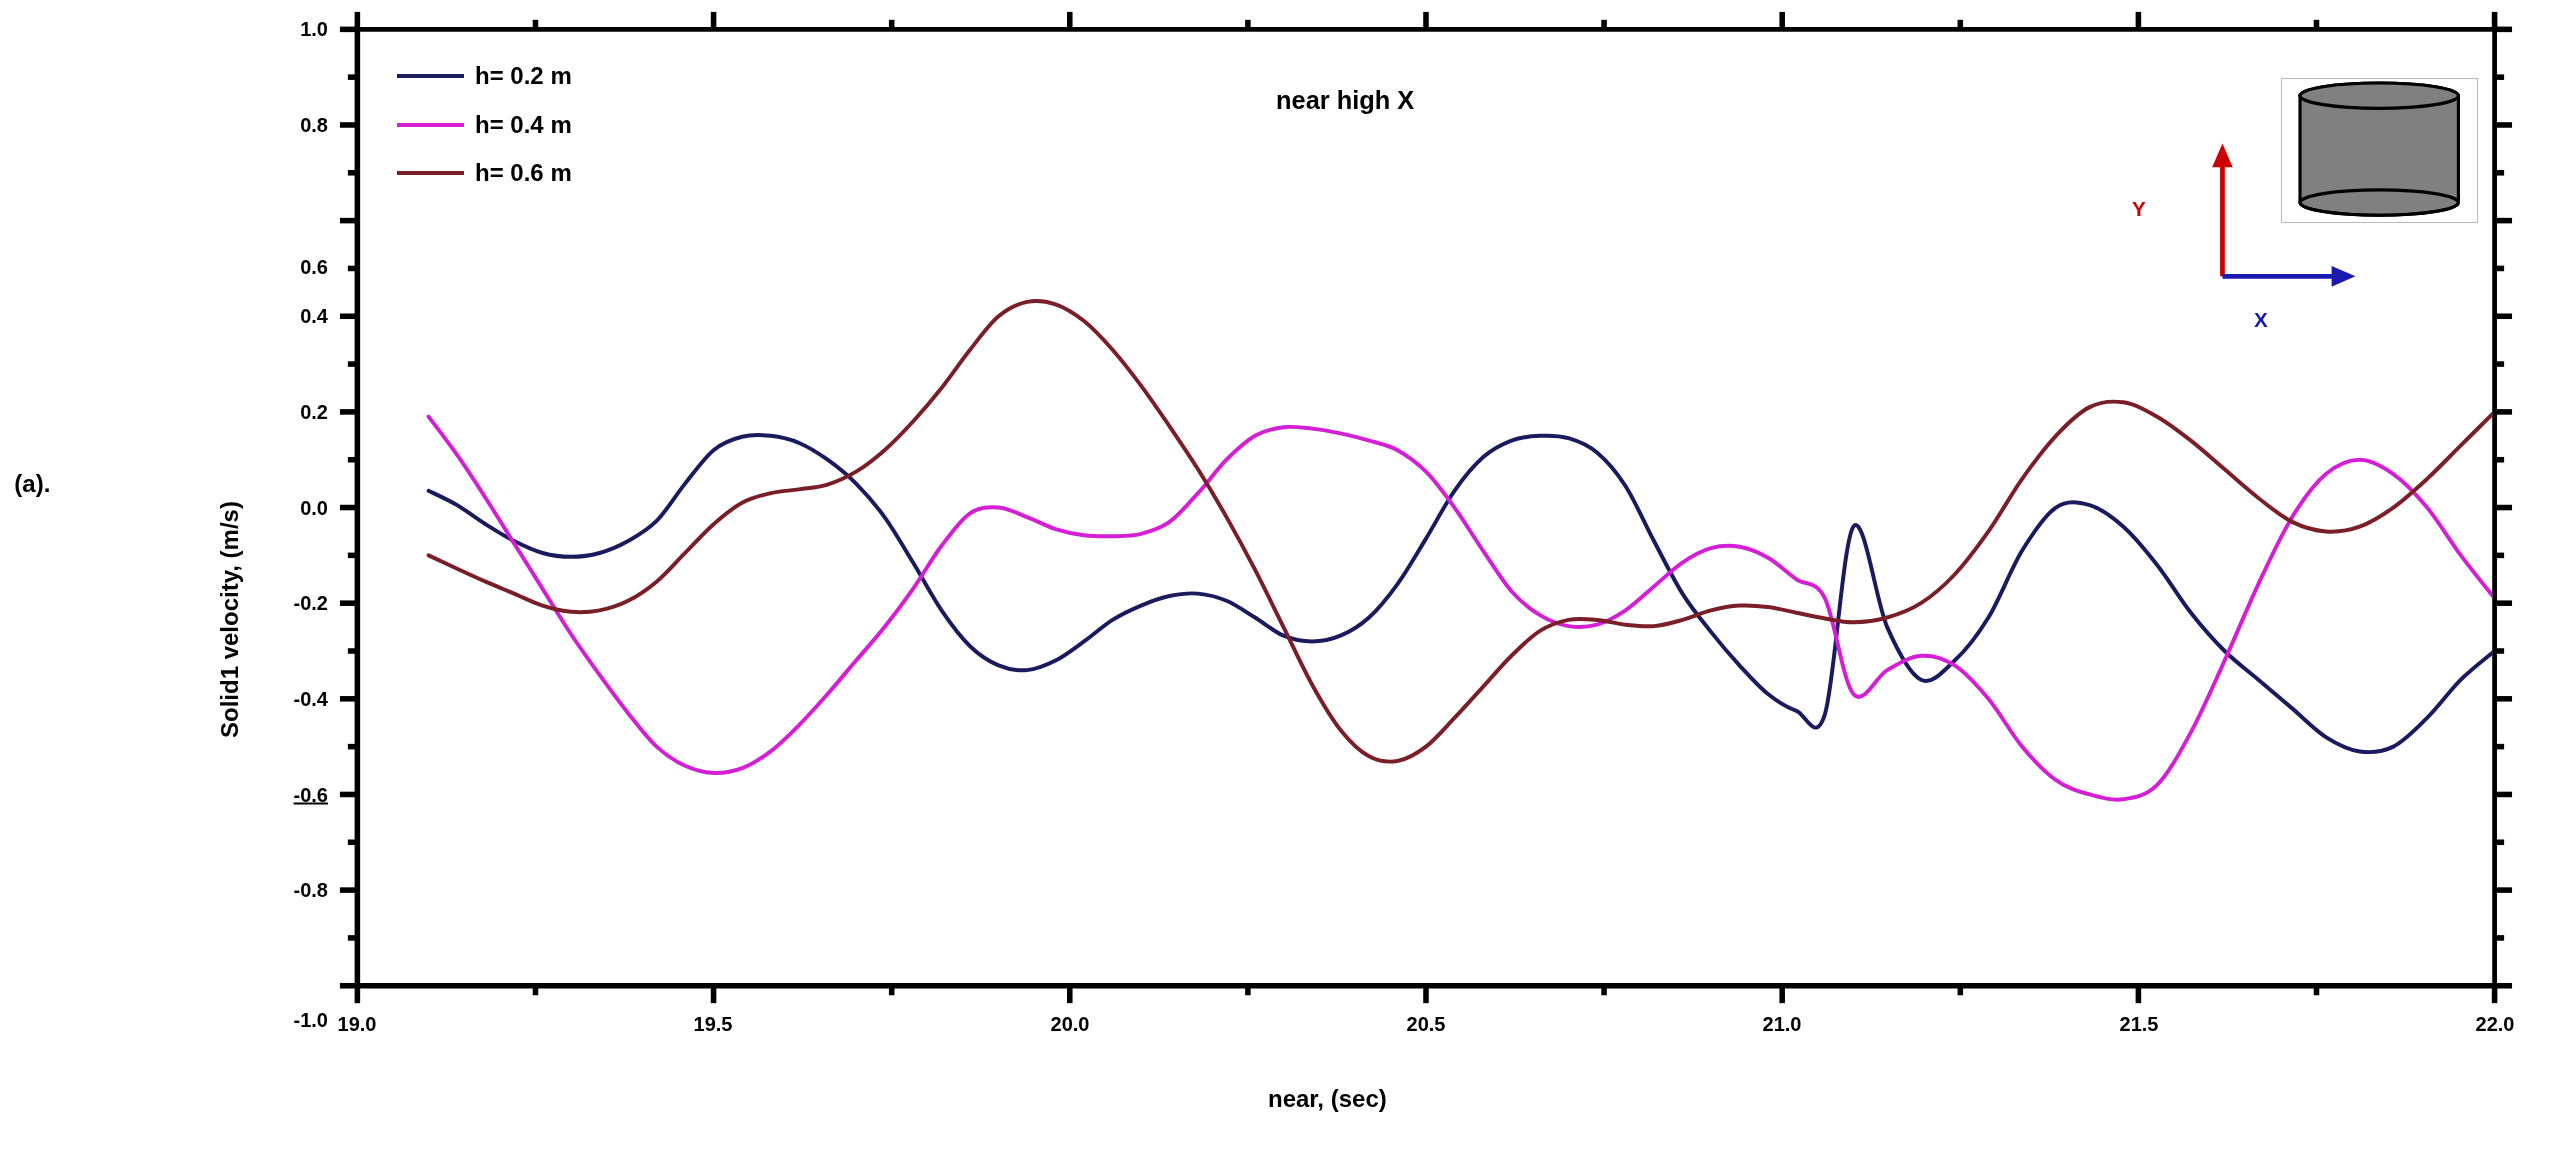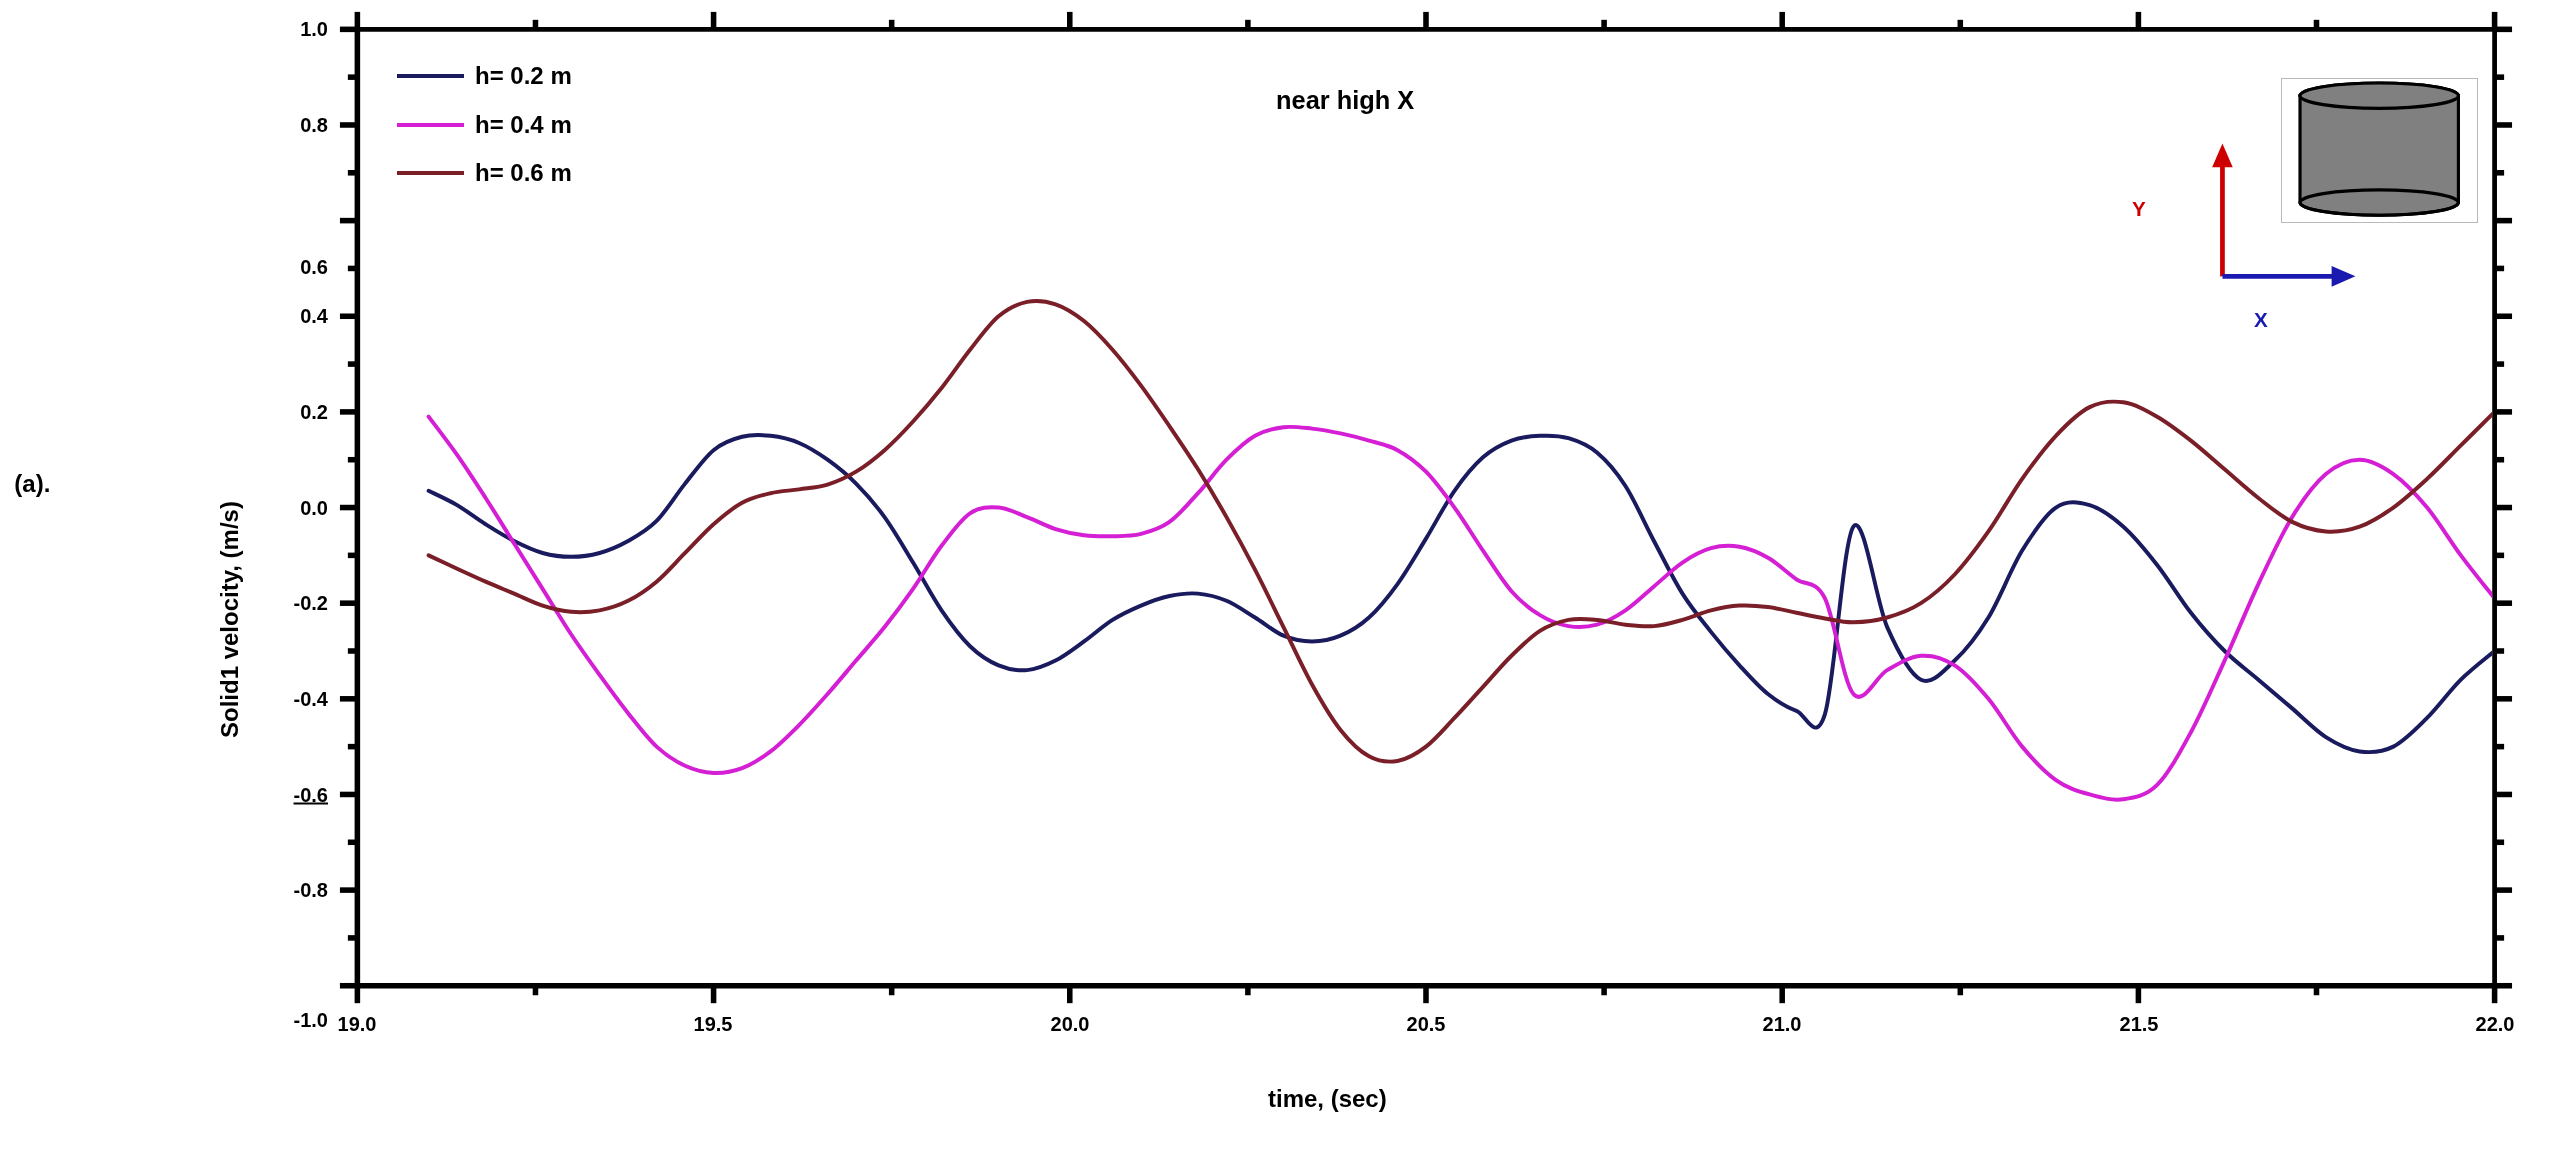--- a/index.html
+++ b/index.html
@@ -157,21 +157,21 @@
   }
 </style>
 </head>
 <body>
 
 <div id="figure">
 
   <div id="panel-label">(a).</div>
 
   <div id="y-axis-title">Solid1 velocity, (m/s)</div>
-  <div id="x-axis-title">time, (sec)</div>
+  <div id="x-axis-title">near, (sec)</div>
   <div id="plot-title">near high X</div>
 
   <svg id="plot-svg" width="2576" height="1161" viewBox="0 0 3247 1464">
     <defs>
         <clipPath id="plot-clip">
           <rect x="453" y="40" width="2689" height="1200"></rect>
         </clipPath>
       </defs>
       <g id="axis-layer">
         <line x1="450" y1="37" x2="3145" y2="37" stroke="#000" stroke-width="6"></line>

